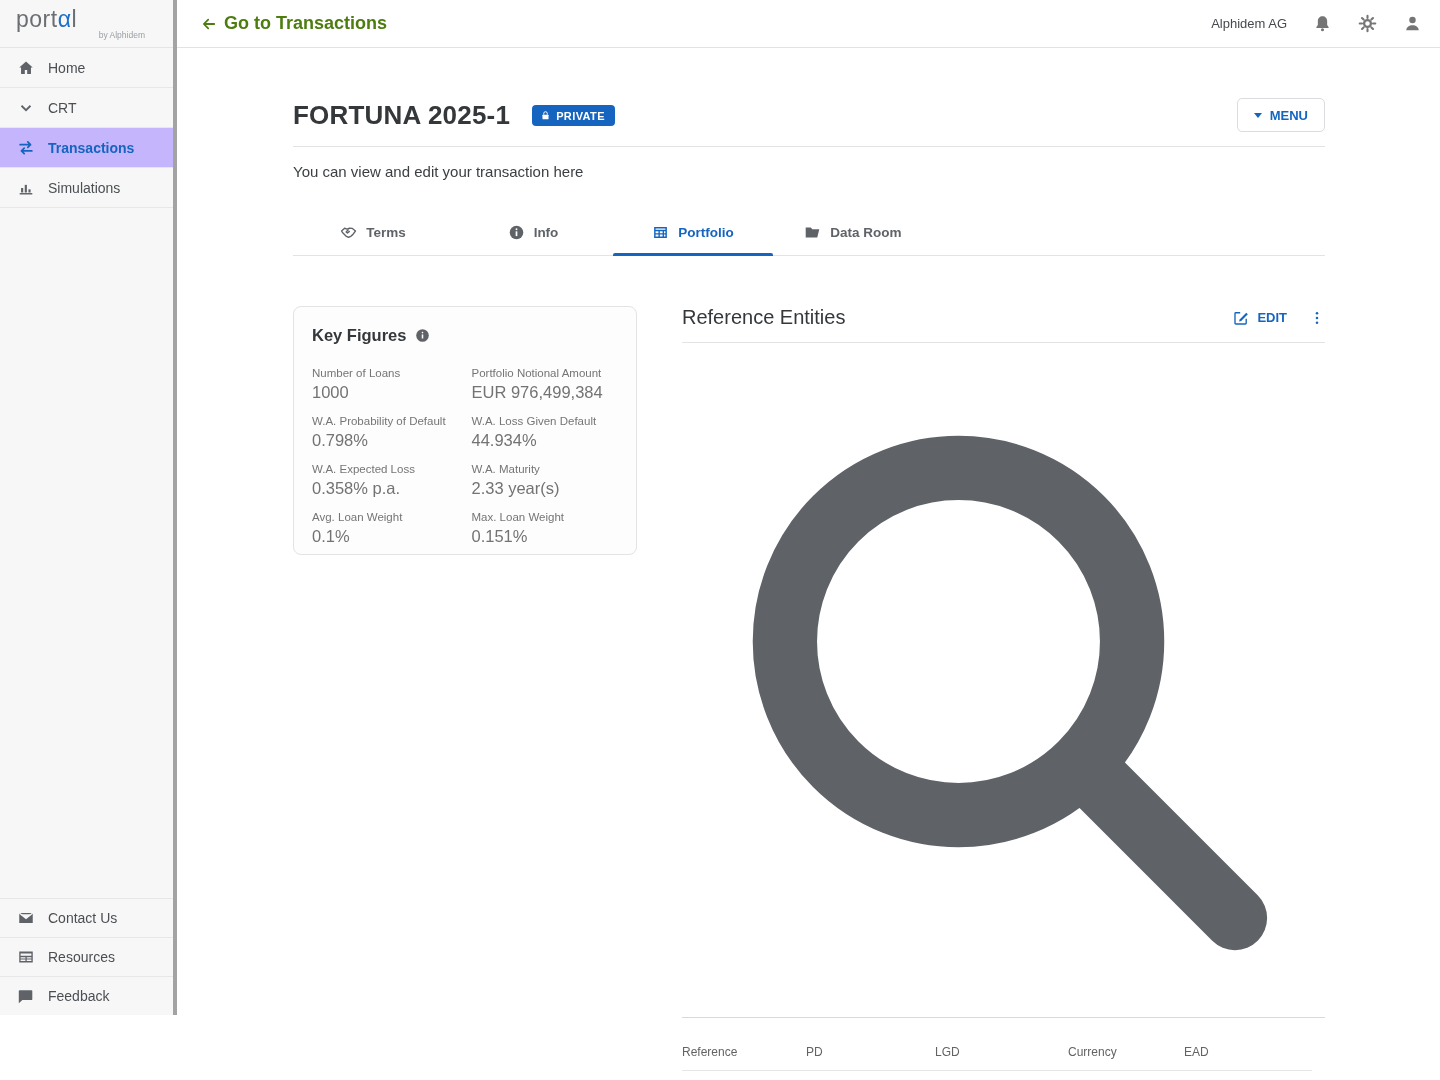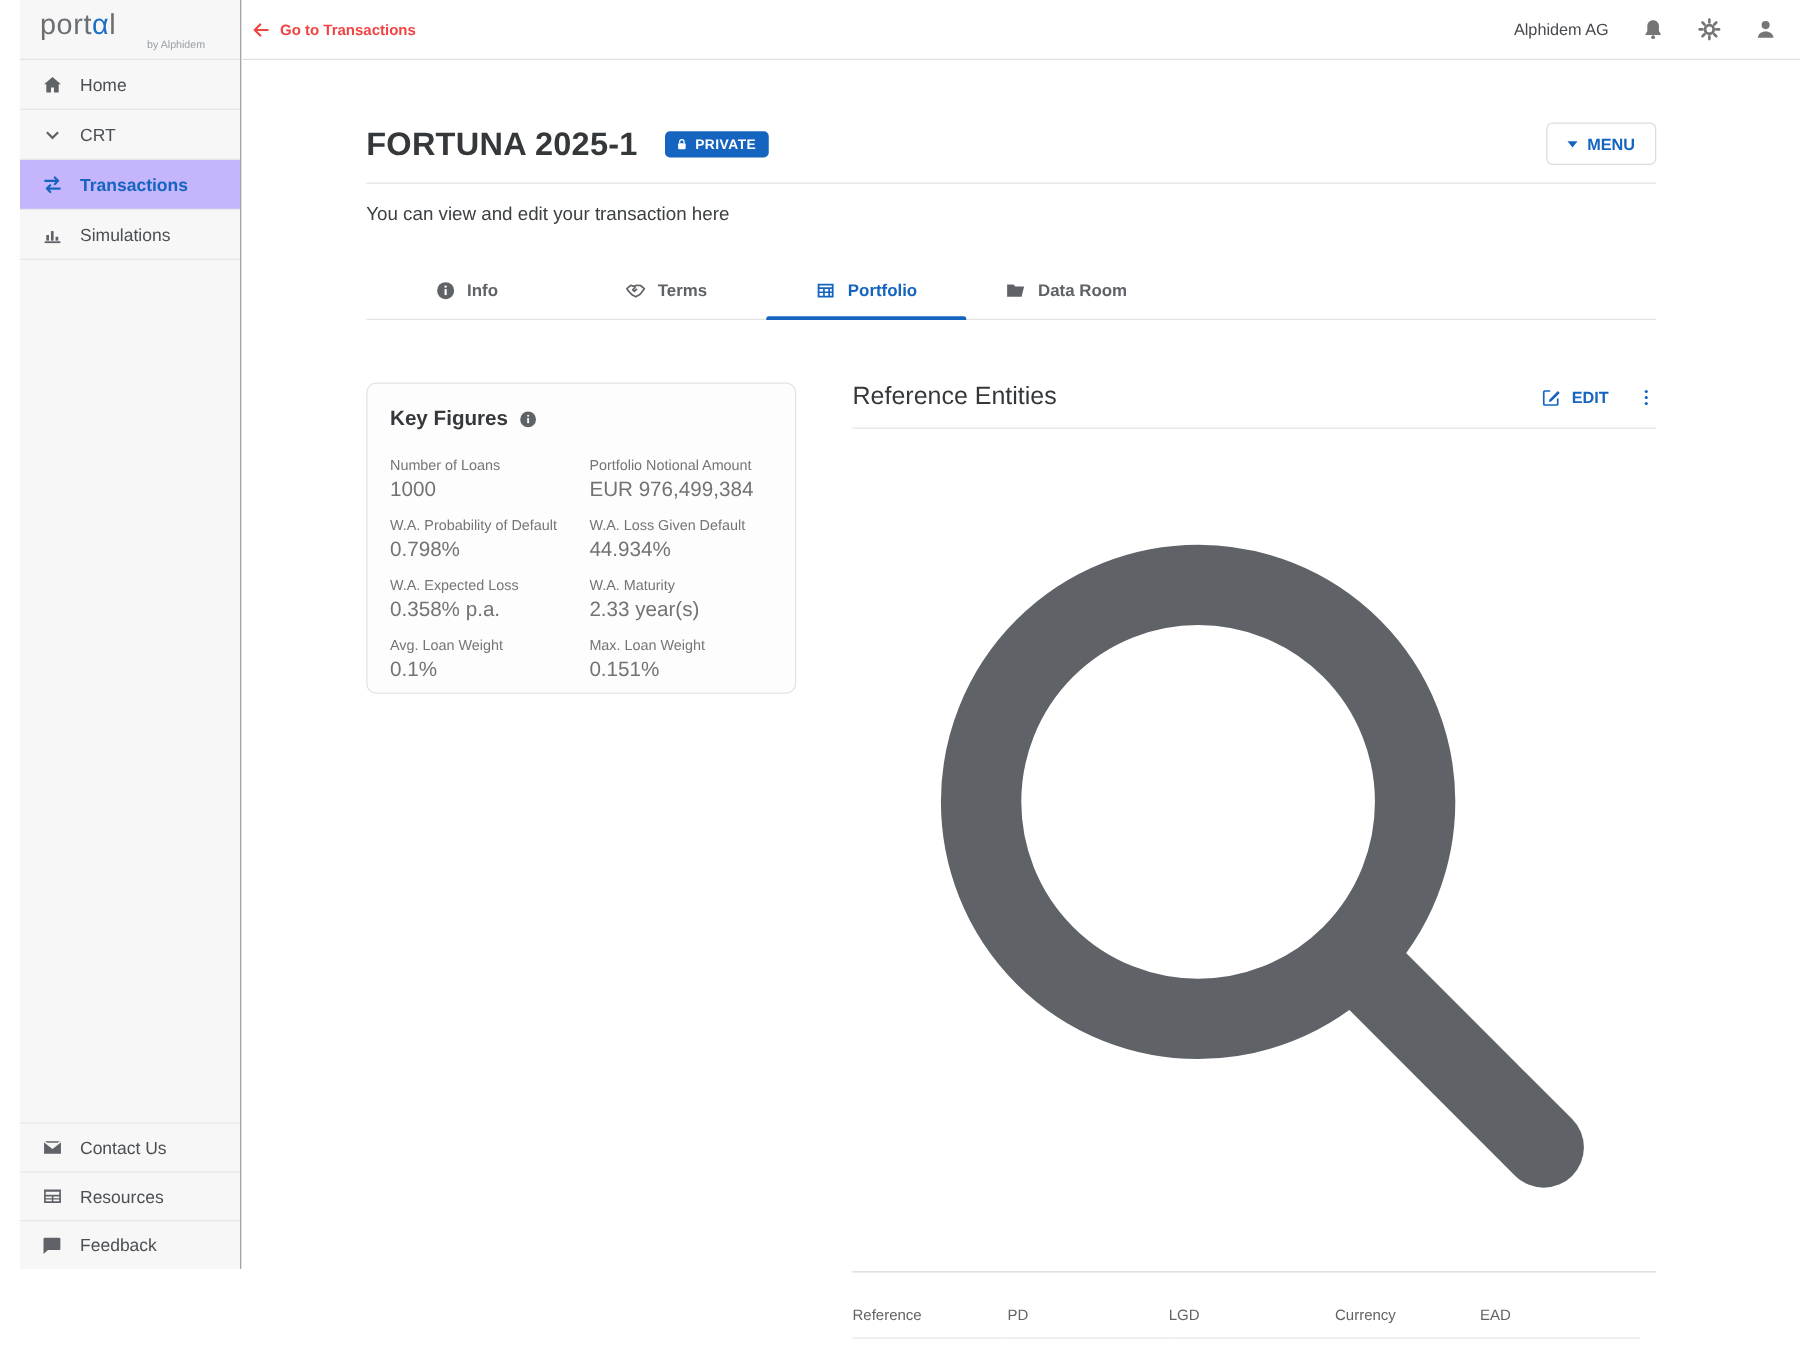--- a/index.html
+++ b/index.html
@@ -1,39 +1,39 @@
 <!DOCTYPE html>
 <html><head>
 <meta charset="utf-8">
 <style>
   * { box-sizing: border-box; }
   html,body { margin:0; padding:0; width:1440px; height:1080px; overflow:hidden;
     font-family:"Liberation Sans", sans-serif; background:#ffffff; color:#3c4043; }
 
   
-  .sidebar { position:fixed; left:16px; top:0; width:177px; height:1015px;
-    background:#f7f7f7; border-right:1px solid #a3a3a3; display:flex; flex-direction:column; }
+  .sidebar { position:fixed; left:0; top:0; width:177px; height:1015px;
+    background:#f7f7f7; border-right:4px solid #a3a3a3; display:flex; flex-direction:column; }
   .logo-block { height:48px; border-bottom:1px solid #e4e4e4; padding:6px 0 0 16px; }
   .logo-line { font-size:23px; color:#6b6f73; letter-spacing:.5px; }
   .logo-alpha { color:#1e6fc5; }
   .logo-tag { font-size:8.5px; color:#9aa0a6; text-align:right; margin:-3px 28px 0 0; }
   .nav-item { height:40px; display:flex; align-items:center; gap:13px; padding-left:17px;
     border-bottom:1px solid #e7e7e7; font-size:14px; color:#4b4f53; cursor:pointer; }
   .nav-item .ico { width:18px; height:18px; color:#5f6368; flex:0 0 18px; }
   .nav-item.active { background:#c4b5fd; color:#1565c0; font-weight:bold; }
   .nav-item.active .ico { color:#1565c0; }
   .sidebar-spacer { flex:1; }
   .nav-item.footer { border-bottom:none; border-top:1px solid #e7e7e7; height:39px; }
 
   
   .main { margin-left:177px; }
   .topbar { height:48px; background:#fff; border-bottom:1px solid #e2e2e2;
     display:flex; align-items:center; justify-content:space-between; padding:0 18px 0 24px; }
-  .back-link { display:flex; align-items:center; gap:7px; color:#ef4444; font-weight:bold;
-    font-size:12px; cursor:pointer; }
+  .back-link { display:flex; align-items:center; gap:7px; color:#4d7c0f; font-weight:bold;
+    font-size:18px; cursor:pointer; }
   .topbar-right { display:flex; align-items:center; gap:26px; }
   .account-name { font-size:13px; color:#46494d; }
   .top-ico { width:19px; height:19px; color:#757575; cursor:pointer; }
 
   
   .page { padding-left:116px; width:1148px; }
   .title-row { margin-top:50px; display:flex; align-items:center; justify-content:space-between; width:1032px; }
   .title-left { display:flex; align-items:center; gap:22px; }
   h1 { margin:0; font-size:26px; color:#35383b; letter-spacing:.2px; }
   .badge { background:#1565c0; color:#fff; font-size:11px; font-weight:bold; letter-spacing:.4px;
@@ -213,36 +213,36 @@
         <span class="caret" style="border-top-color:#1565c0"></span>
         <span>MENU</span>
       </button>
     </div>
     <div class="divider title-div"></div>
     <div class="subtitle">You can view and edit your transaction here</div>
 
     <div class="tabs">
       <div class="tab">
         <span class="ico">
+          <svg viewBox="0 0 20 20" fill="none" stroke="currentColor" stroke-width="1.6" stroke-linejoin="round">
+              <path d="M1.8 8.2 5.4 5l2.9 1 2.8-1 3.5.2 3.6 3-3.2 4.3-1.9 1.7-3 1.6-3.1-1.6L2.9 10z"></path>
+              <path d="M10 6.6 7.2 9.3l1.6 1.3 2.6-2.2"></path>
+            </svg>
+        </span>
+        <span>Terms</span>
+      </div>
+      <div class="tab">
+        <span class="ico">
           <svg viewBox="0 0 20 20" fill="currentColor">
               <circle cx="10" cy="10" r="8"></circle>
               <rect x="9" y="8.6" width="2" height="5.6" fill="#fff"></rect>
               <circle cx="10" cy="6.2" r="1.1" fill="#fff"></circle>
             </svg>
         </span>
         <span>Info</span>
-      </div>
-      <div class="tab">
-        <span class="ico">
-          <svg viewBox="0 0 20 20" fill="none" stroke="currentColor" stroke-width="1.6" stroke-linejoin="round">
-              <path d="M1.8 8.2 5.4 5l2.9 1 2.8-1 3.5.2 3.6 3-3.2 4.3-1.9 1.7-3 1.6-3.1-1.6L2.9 10z"></path>
-              <path d="M10 6.6 7.2 9.3l1.6 1.3 2.6-2.2"></path>
-            </svg>
-        </span>
-        <span>Terms</span>
       </div>
       <div class="tab active">
         <span class="ico">
           <svg viewBox="0 0 20 20" fill="currentColor">
               <path d="M2.5 3.5h15v13h-15zm1.7 3.4h11.6V5.2H4.2zm0 3.9h3.4V8.4H4.2zm5 0h3.3V8.4H9.2zm4.9 0h1.7V8.4h-1.7zM4.2 14.8h3.4v-2.5H4.2zm5 0h3.3v-2.5H9.2zm4.9 0h1.7v-2.5h-1.7z" fill-rule="evenodd"></path>
             </svg>
         </span>
         <span>Portfolio</span>
       </div>
       <div class="tab">

